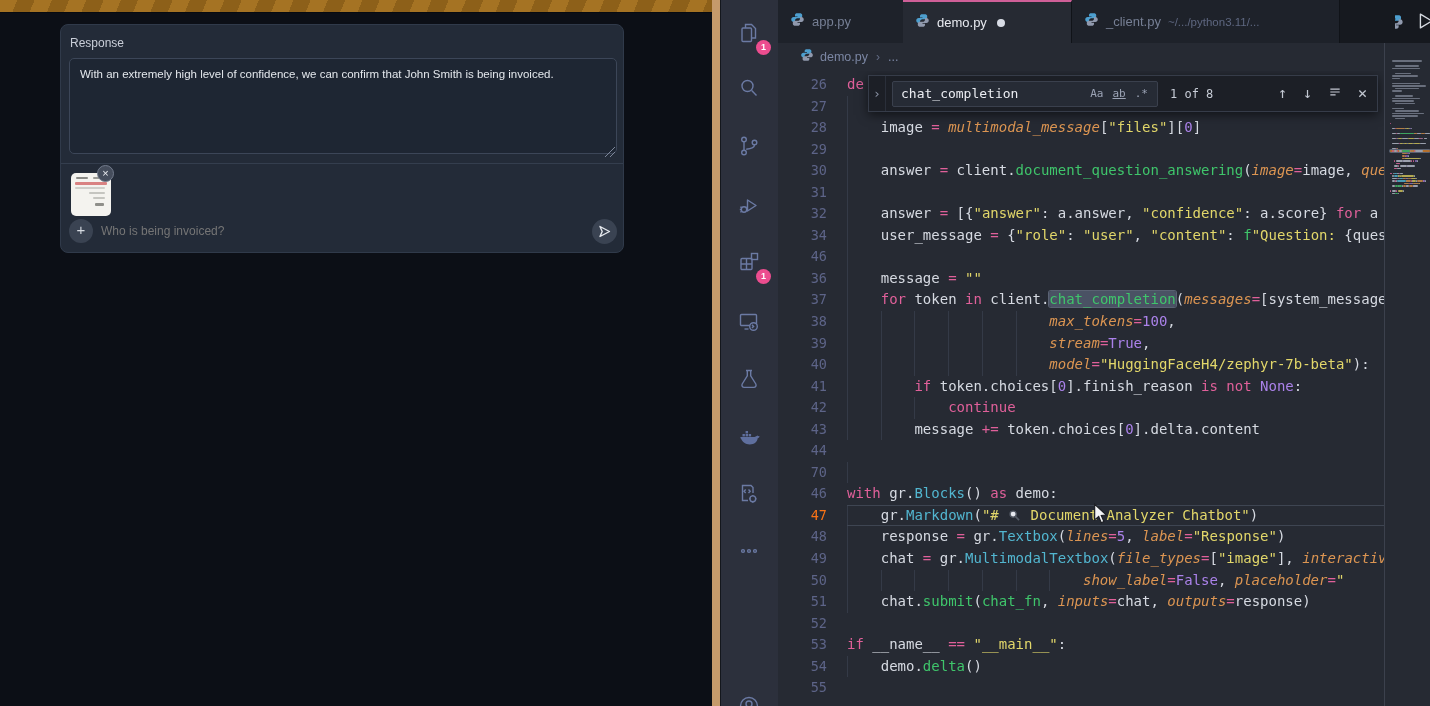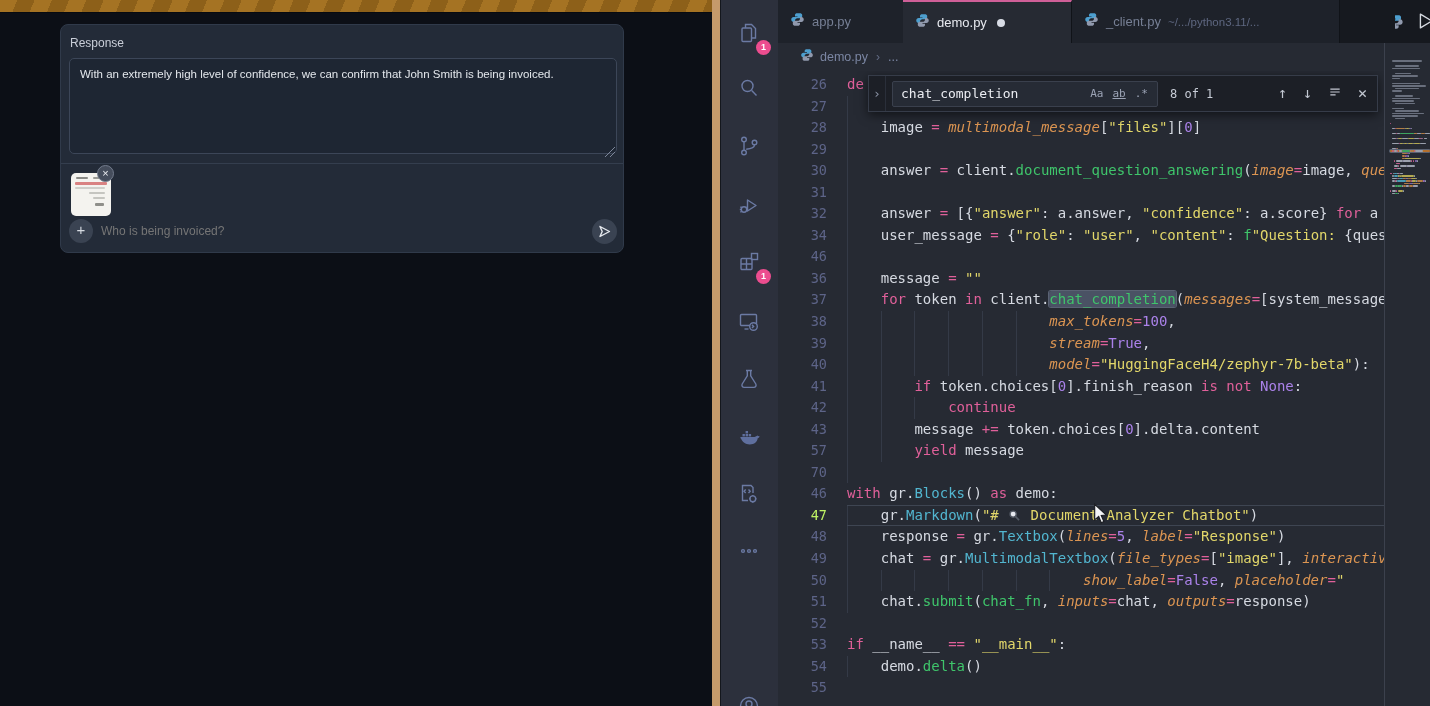--- a/index.html
+++ b/index.html
@@ -73,21 +73,21 @@
     display:flex; align-items:center; padding-left:22px; }
   #breadcrumb .crumb { font-size:12.5px; color:#7b86a3; margin-left:6px; cursor:pointer; }
   #breadcrumb .sep { font-size:12px; color:#616b84; margin-left:8px; }
   #breadcrumb .more { margin-left:8px; }
 
   
   #code-area { position:absolute; left:0; top:71px; width:606px; height:635px; overflow:hidden;
     font-family:"DejaVu Sans Mono","Liberation Mono",monospace; font-size:14px; padding-top:3px; }
   .cl { position:relative; display:flex; height:21.55px; line-height:21.55px; white-space:pre; cursor:text; }
   .ln { flex:0 0 49px; text-align:right; color:#5d6488; margin-right:20px; font-size:13.5px; }
-  .cl.cur .ln { color:#bef264; }
+  .cl.cur .ln { color:#f97316; }
   .cl.cur::after { content:''; position:absolute; left:69px; right:0; top:0; bottom:0;
     border-top:1px solid #3e4552; border-bottom:1px solid #3e4552; pointer-events:none; }
   .ct { position:relative; flex:1 1 auto; white-space:pre; }
   .ig { position:absolute; top:0; bottom:0; width:0; border-left:1px solid #343a47; }
   .kw { color:#e0609a; } .fn { color:#3fc56b; } .cls { color:#52b6d0; }
   .str { color:#e2d76a; } .par { color:#dc9552; font-style:italic; }
   .num { color:#ab82ea; } .fg { color:#d6dae2; }
   .match { background:#4a5264; box-shadow:0 0 0 1px #5a6273; border-radius:2px; }
   .magsvg { vertical-align:-2px; margin:0 1px; }
 
@@ -310,21 +310,21 @@
           <div class="cl"><span class="ln">34</span><span class="ct"><i class="ig" style="left: 0px;"></i><span class="fg">    user_message </span><span class="kw">=</span><span class="fg"> {</span><span class="str">"role"</span><span class="fg">: </span><span class="str">"user"</span><span class="fg">, </span><span class="str">"content"</span><span class="fg">: </span><span class="fn">f</span><span class="str">"Question: </span><span class="fg">{question}"}</span></span></div>
           <div class="cl"><span class="ln">46</span><span class="ct"><i class="ig" style="left: 0px;"></i></span></div>
           <div class="cl"><span class="ln">36</span><span class="ct"><i class="ig" style="left: 0px;"></i><span class="fg">    message </span><span class="kw">=</span><span class="fg"> </span><span class="str">""</span></span></div>
           <div class="cl"><span class="ln">37</span><span class="ct"><i class="ig" style="left: 0px;"></i><span class="fg">    </span><span class="kw">for</span><span class="fg"> token </span><span class="kw">in</span><span class="fg"> client.</span><span class="fn match">chat_completion</span><span class="fg">(</span><span class="par">messages</span><span class="kw">=</span><span class="fg">[system_message,</span></span></div>
           <div class="cl"><span class="ln">38</span><span class="ct"><i class="ig" style="left: 0px;"></i><i class="ig" style="left: 33.72px;"></i><i class="ig" style="left: 67.44px;"></i><i class="ig" style="left: 101.16px;"></i><i class="ig" style="left: 134.88px;"></i><i class="ig" style="left: 168.6px;"></i><span class="fg">                        </span><span class="par">max_tokens</span><span class="kw">=</span><span class="num">100</span><span class="fg">,</span></span></div>
           <div class="cl"><span class="ln">39</span><span class="ct"><i class="ig" style="left: 0px;"></i><i class="ig" style="left: 33.72px;"></i><i class="ig" style="left: 67.44px;"></i><i class="ig" style="left: 101.16px;"></i><i class="ig" style="left: 134.88px;"></i><i class="ig" style="left: 168.6px;"></i><span class="fg">                        </span><span class="par">stream</span><span class="kw">=</span><span class="num">True</span><span class="fg">,</span></span></div>
           <div class="cl"><span class="ln">40</span><span class="ct"><i class="ig" style="left: 0px;"></i><i class="ig" style="left: 33.72px;"></i><i class="ig" style="left: 67.44px;"></i><i class="ig" style="left: 101.16px;"></i><i class="ig" style="left: 134.88px;"></i><i class="ig" style="left: 168.6px;"></i><span class="fg">                        </span><span class="par">model</span><span class="kw">=</span><span class="str">"HuggingFaceH4/zephyr-7b-beta"</span><span class="fg">):</span></span></div>
           <div class="cl"><span class="ln">41</span><span class="ct"><i class="ig" style="left: 0px;"></i><i class="ig" style="left: 33.72px;"></i><span class="fg">        </span><span class="kw">if</span><span class="fg"> token.choices[</span><span class="num">0</span><span class="fg">].finish_reason </span><span class="kw">is</span><span class="fg"> </span><span class="kw">not</span><span class="fg"> </span><span class="num">None</span><span class="fg">:</span></span></div>
           <div class="cl"><span class="ln">42</span><span class="ct"><i class="ig" style="left: 0px;"></i><i class="ig" style="left: 33.72px;"></i><i class="ig" style="left: 67.44px;"></i><span class="fg">            </span><span class="kw">continue</span></span></div>
           <div class="cl"><span class="ln">43</span><span class="ct"><i class="ig" style="left: 0px;"></i><i class="ig" style="left: 33.72px;"></i><span class="fg">        message </span><span class="kw">+=</span><span class="fg"> token.choices[</span><span class="num">0</span><span class="fg">].delta.content</span></span></div>
-          <div class="cl"><span class="ln">57</span><span class="ct"><i class="ig" style="left: 0px;"></i><i class="ig" style="left: 33.72px;"></i><span class="fg">        </span><span class="kw">yield</span><span class="fg"> message</span></span></div>
+          <div class="cl"><span class="ln">44</span></div>
           <div class="cl"><span class="ln">70</span><span class="ct"><i class="ig" style="left: 0px;"></i></span></div>
           <div class="cl"><span class="ln">46</span><span class="ct"><span class="kw">with</span><span class="fg"> gr.</span><span class="cls">Blocks</span><span class="fg">() </span><span class="kw">as</span><span class="fg"> demo:</span></span></div>
           <div class="cl cur"><span class="ln">47</span><span class="ct"><i class="ig" style="left: 0px;"></i><span class="fg">    gr.</span><span class="cls">Markdown</span><span class="fg">(</span><span class="str">"# </span><svg class="magsvg" width="13" height="13" viewBox="0 0 16 16">
                 <circle cx="6.3" cy="6.3" r="3.8" fill="#e8eaf0" stroke="#555b66" stroke-width="1.6"></circle>
                 <line x1="9.3" y1="9.3" x2="13.6" y2="13.6" stroke="#555b66" stroke-width="2.1"></line>
               </svg><span class="str"> Document Analyzer Chatbot"</span><span class="fg">)</span></span></div>
           <div class="cl"><span class="ln">48</span><span class="ct"><i class="ig" style="left: 0px;"></i><span class="fg">    response </span><span class="kw">=</span><span class="fg"> gr.</span><span class="cls">Textbox</span><span class="fg">(</span><span class="par">lines</span><span class="kw">=</span><span class="num">5</span><span class="fg">, </span><span class="par">label</span><span class="kw">=</span><span class="str">"Response"</span><span class="fg">)</span></span></div>
           <div class="cl"><span class="ln">49</span><span class="ct"><i class="ig" style="left: 0px;"></i><span class="fg">    chat </span><span class="kw">=</span><span class="fg"> gr.</span><span class="cls">MultimodalTextbox</span><span class="fg">(</span><span class="par">file_types</span><span class="kw">=</span><span class="fg">[</span><span class="str">"image"</span><span class="fg">], </span><span class="par">interactive</span></span></div>
           <div class="cl"><span class="ln">50</span><span class="ct"><i class="ig" style="left: 0px;"></i><i class="ig" style="left: 33.72px;"></i><i class="ig" style="left: 67.44px;"></i><i class="ig" style="left: 101.16px;"></i><i class="ig" style="left: 134.88px;"></i><i class="ig" style="left: 168.6px;"></i><i class="ig" style="left: 202.32px;"></i><span class="fg">                            </span><span class="par">show_label</span><span class="kw">=</span><span class="num">False</span><span class="fg">, </span><span class="par">placeholder</span><span class="kw">=</span><span class="str">"</span></span></div>
           <div class="cl"><span class="ln">51</span><span class="ct"><i class="ig" style="left: 0px;"></i><span class="fg">    chat.</span><span class="fn">submit</span><span class="fg">(</span><span class="fn">chat_fn</span><span class="fg">, </span><span class="par">inputs</span><span class="kw">=</span><span class="fg">chat, </span><span class="par">outputs</span><span class="kw">=</span><span class="fg">response)</span></span></div>
@@ -335,21 +335,21 @@
         </div>
 
       <div id="find-widget">
         <div id="find-collapse">›</div>
         <div id="find-input-wrap">
           <input id="find-input" value="chat_completion" style="">
           <span class="find-toggle">Aa</span>
           <span class="find-toggle word">ab</span>
           <span class="find-toggle">.*</span>
         </div>
-        <span id="find-matches">8 of 1</span>
+        <span id="find-matches">1 of 8</span>
         <div id="find-buttons">
           <span class="find-btn">↑</span>
           <span class="find-btn">↓</span>
           <span class="find-btn">
             <svg width="14" height="14" viewBox="0 0 24 24">
                 <path d="M4 7h16 M4 12h16 M4 17h9" stroke="#c3c8d2" stroke-width="2" fill="none"></path>
               </svg>
           </span>
           <span class="find-btn">✕</span>
         </div>

